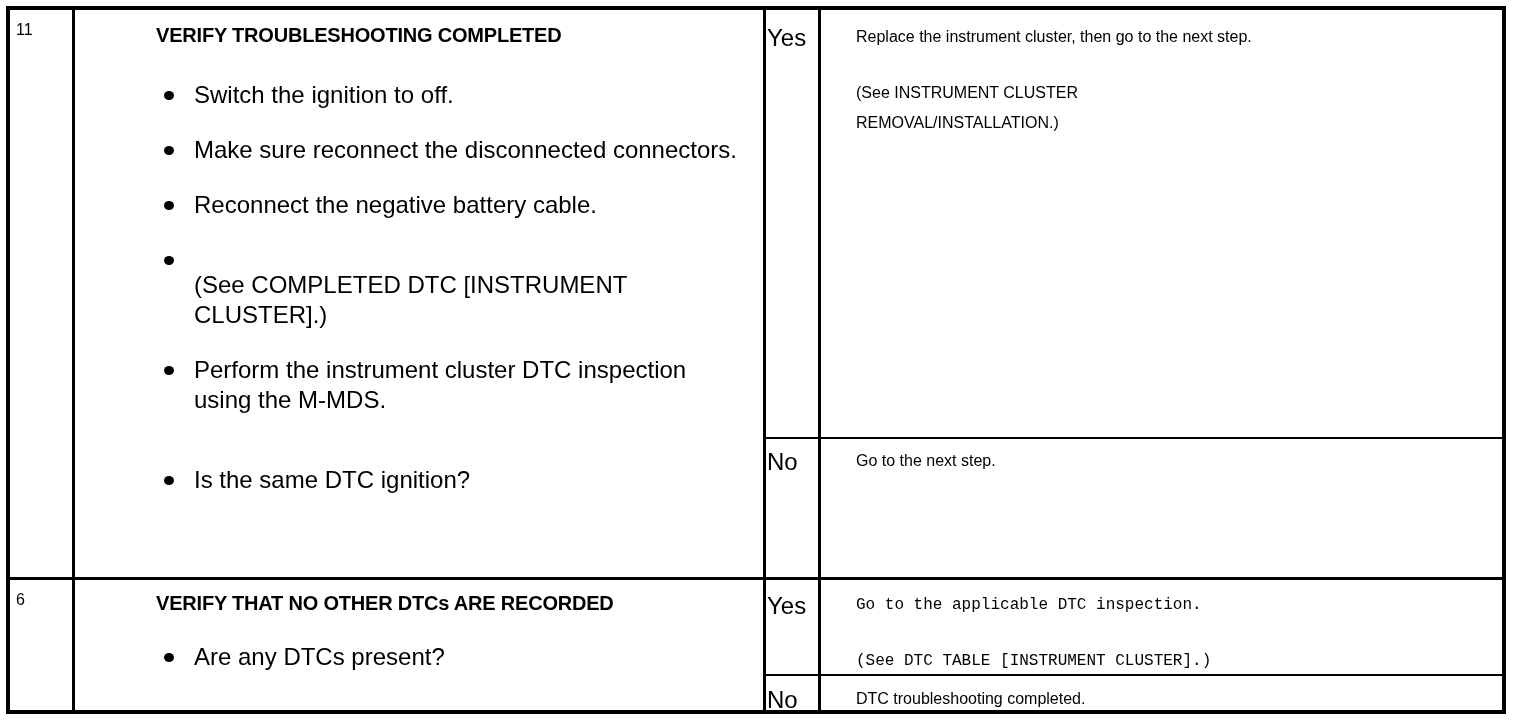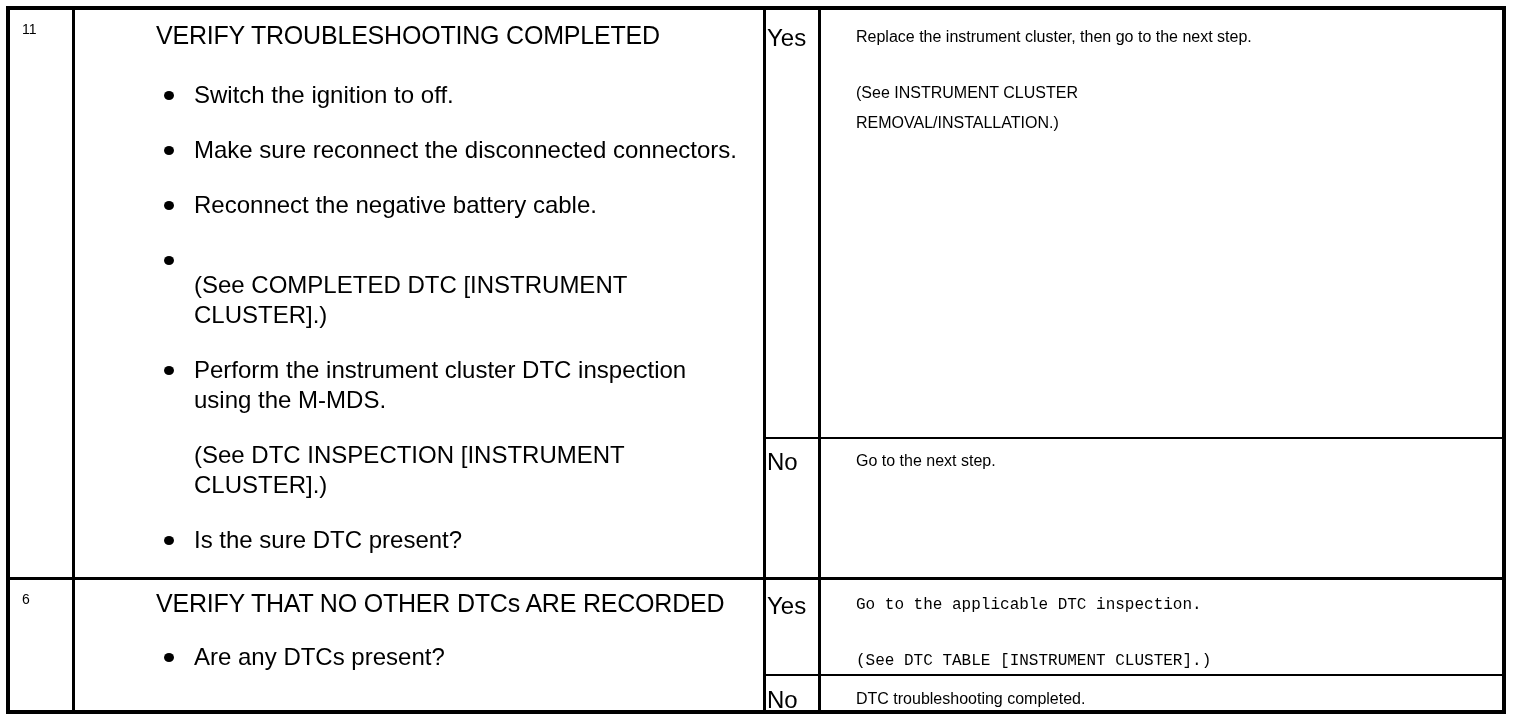--- a/index.html
+++ b/index.html
@@ -69,23 +69,23 @@
   .h-11-no  { top: 427px; }  
   .h-12-no  { top: 664px; }  
 
   
   .cell {
     position: absolute;
     box-sizing: border-box;
   }
 
   .step-num {
-    left: 12px;
+    left: 6px;
     width: 56px;
-    font-size: 14px;
+    font-size: 16px;
     line-height: 1;
   }
   .step-num.s11 { top: 12px; }
   .step-num.s12 { top: 582px; }
 
   .proc {
     left: 140px;        
     width: 605px;
   }
   .proc.p11 { top: 10px; }
@@ -108,22 +108,22 @@
     font-size: 16px;
     line-height: 30px;
   }
   .res.r11y { top: 12px; }
   .res.r11n { top: 436px; }
   .res.r12y { top: 580px; font-family: Liberation Mono, monospace; }
   .res.r12n { top: 674px; }
 
   
   .heading {
-    font-size: 25px;
-    font-weight: normal;
+    font-size: 20px;
+    font-weight: bold;
     line-height: 30px;
     letter-spacing: -0.2px;
     margin: 0 0 0 6px;
   }
   .blank-gap { height: 22px; }
 
   ul.bullets {
     list-style: none;
     margin: 8px;
     padding: 0;
@@ -195,25 +195,24 @@
           <span class="dot"></span>
         </li>
         <li class="sp-sm"></li>
         <li class="b-note">(See COMPLETED DTC [INSTRUMENT CLUSTER].)</li>
         <li class="sp-sm"></li>
         <li class="b-item">
           <span class="dot"></span>
           <span>Perform the instrument cluster DTC inspection using the M-MDS.</span>
         </li>
         <li class="sp-sm"></li>
-        <li class="b-note">(See DTC INSPECTION [INSTRUMENT CLUSTER].)</li>
-        <li class="sp-sm"></li>
-        <li class="b-item">
-          <span class="dot"></span>
-          <span>Is the sure DTC present?</span>
+        <li class="sp-sm"></li>
+        <li class="b-item">
+          <span class="dot"></span>
+          <span>Is the same DTC ignition?</span>
         </li>
       </ul>
     </div>
 
     <div class="cell yn y11">Yes</div>
     <div class="cell res r11y">
       <span class="line">Replace the instrument cluster, then go to the next step.</span>
       <span class="line note">(See INSTRUMENT CLUSTER</span>
       <span class="line">REMOVAL/INSTALLATION.)</span>
     </div>

